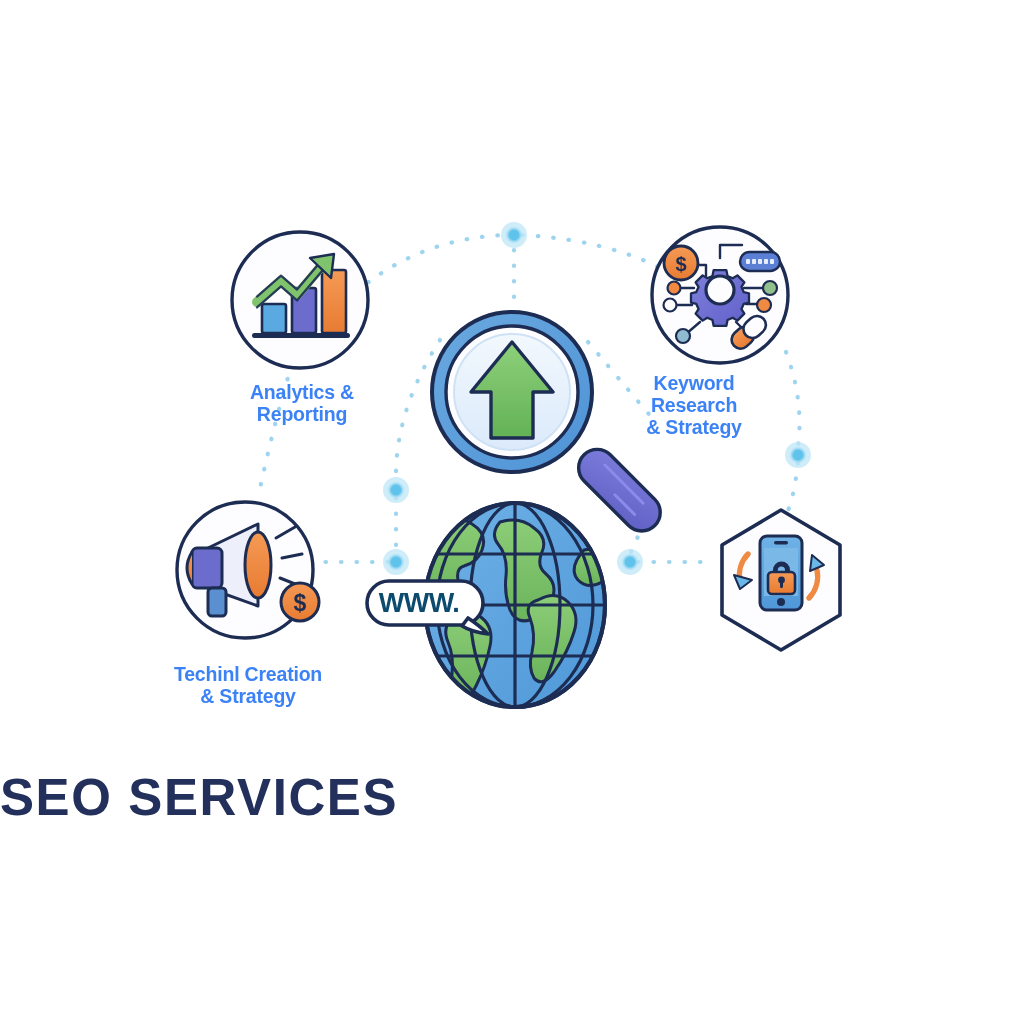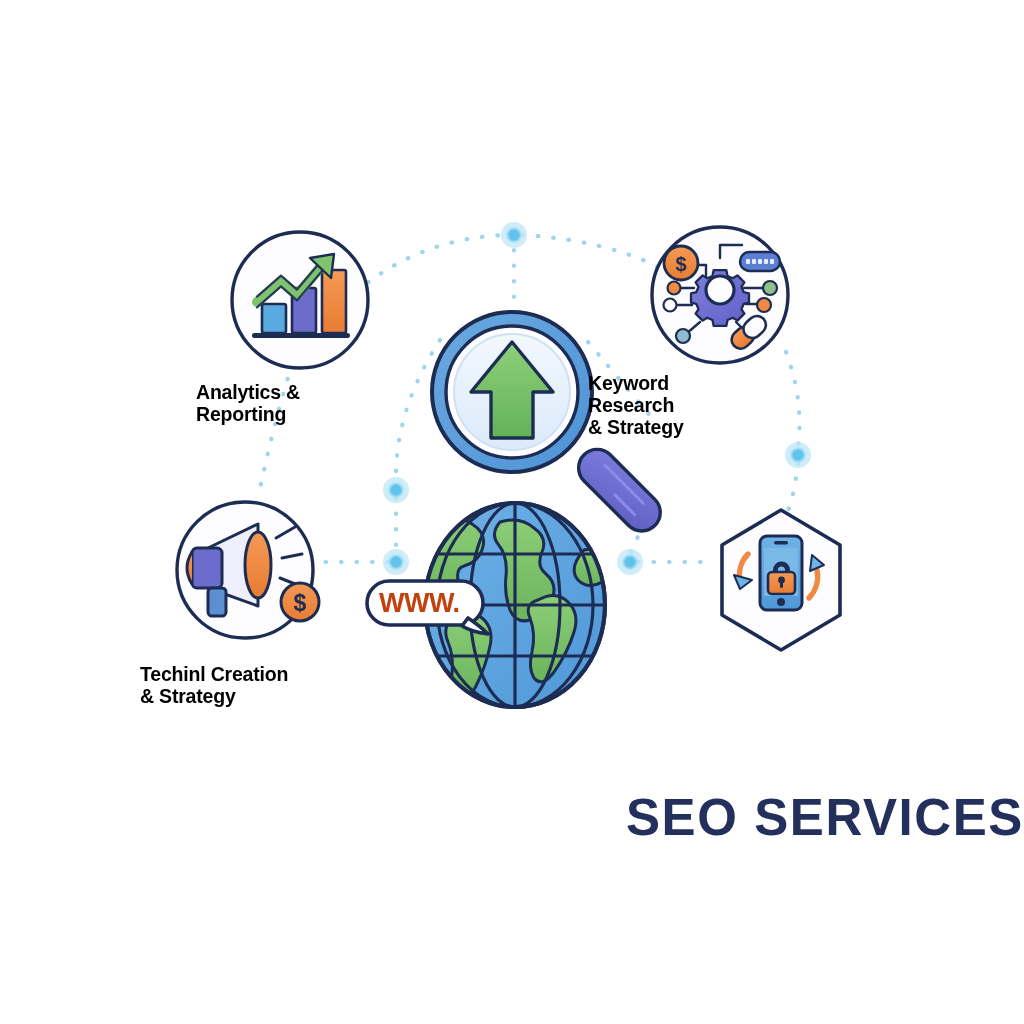--- a/index.html
+++ b/index.html
@@ -21,54 +21,53 @@
     background: #ffffff;
   }
   #scene {
     position: absolute;
     inset: 0;
     width: 1024px;
     height: 1024px;
   }
   .node-label {
     position: absolute;
-    color: #000000;
+    color: #3b82f6;
     font-weight: bold;
     font-size: 19.5px;
     line-height: 1.13;
-    text-align: left;
+    text-align: center;
     letter-spacing: -0.2px;
     white-space: pre-line;
     user-select: none;
   }
   #label-analytics { left: 196px; top: 381px; width: 212px; }
   #label-keyword   { left: 588px; top: 372px; width: 212px; }
   #label-techinl   { left: 140px; top: 663px; width: 216px; }
   #label-content   { left: 672px; top: 667px; width: 214px; }
 
   #main-title {
     position: absolute;
     left: 0;
     top: 768px;
     width: 1024px;
-    text-align: right;
+    text-align: left;
     color: #24305c;
     font-size: 51px;
     font-weight: bold;
     letter-spacing: 1.6px;
     user-select: none;
-    margin-top: 20px;
   }
   #www-text {
     position: absolute;
-    left: 379px;
+    left: 366px;
     top: 588px;
     width: 106px;
-    text-align: left;
-    color: #c2410c;
+    text-align: center;
+    color: #0c4a6e;
     font-size: 27px;
     font-weight: bold;
     letter-spacing: -0.5px;
     user-select: none;
   }
 </style>
 </head>
 <body>
 
 <div id="stage">

